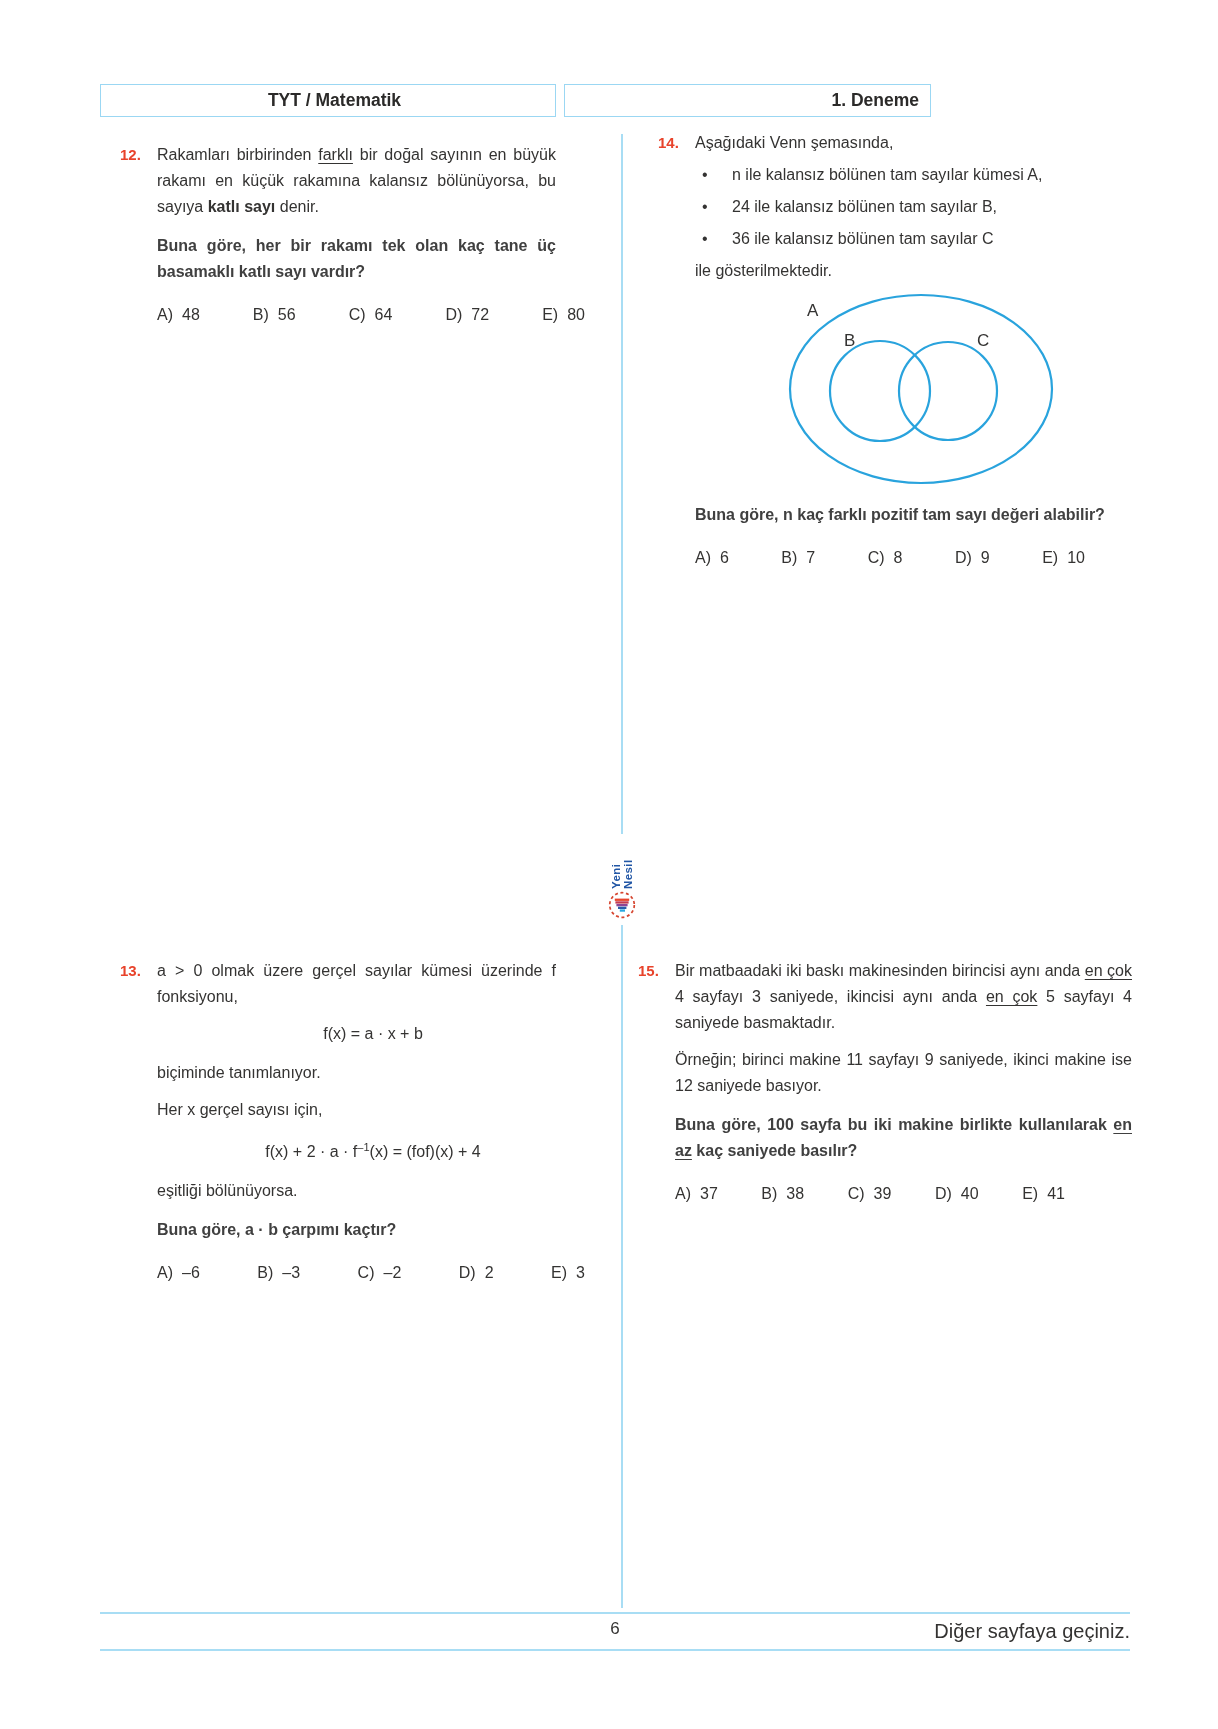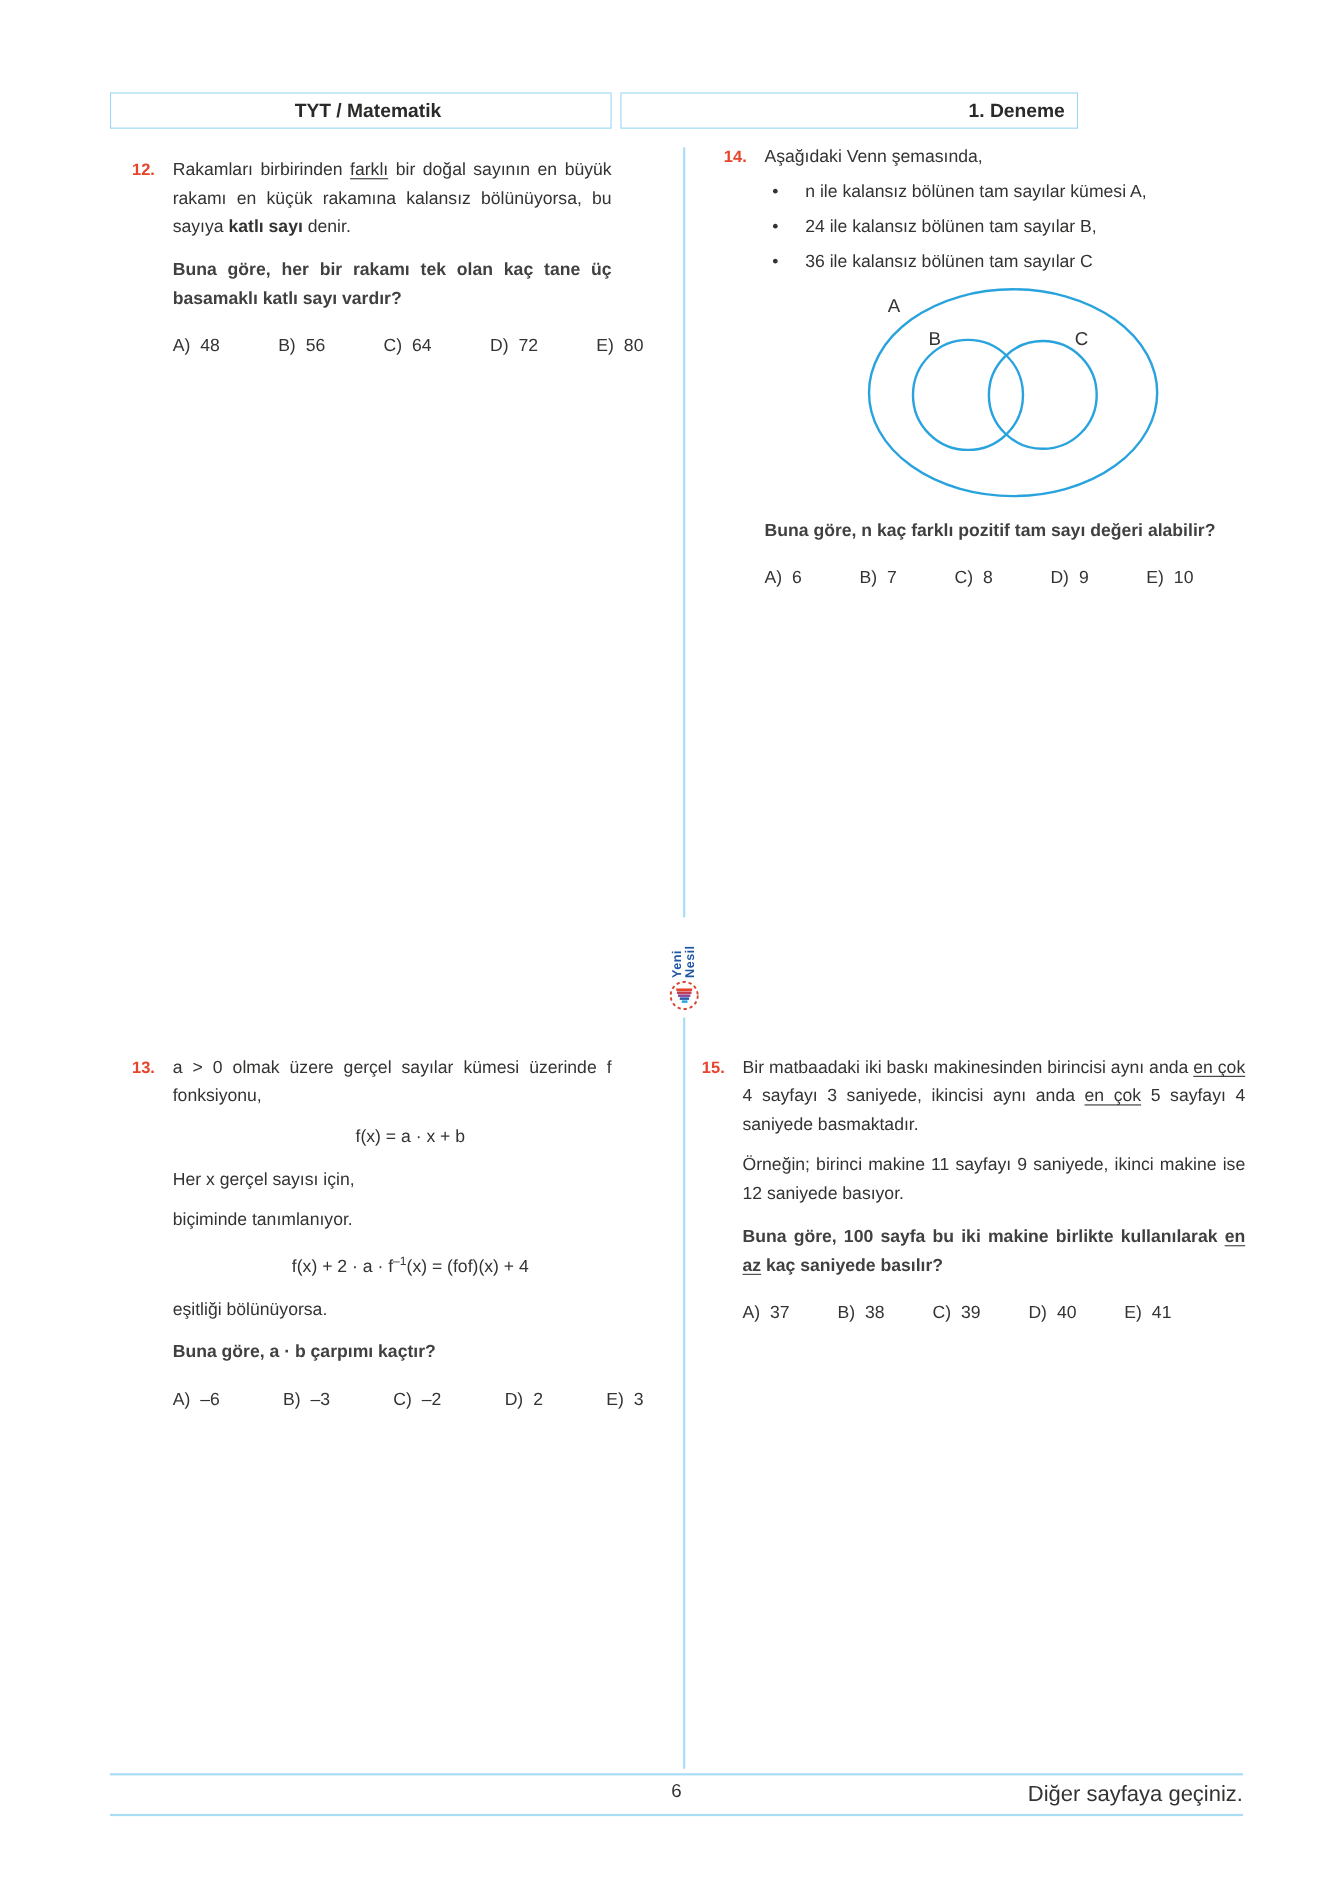--- a/index.html
+++ b/index.html
@@ -7,21 +7,21 @@
     position:relative;width:1218px;height:1729px;background:#ffffff;
     font-family:"Liberation Sans", sans-serif;color:#343332;overflow:hidden;
   }
   
   .hbox{
     position:absolute;top:84px;height:33px;box-sizing:border-box;
     border:1.5px solid #9bd7f3;display:flex;align-items:center;
     font-size:17.5px;font-weight:bold;color:#2b2a29;background:#fff;justify-content:center;
   }
   .hbox.left{left:100px;width:456px;padding-left:13px;}
-  .hbox.right{left:564px;width:416px;justify-content:flex-end;padding-right:11px;}
+  .hbox.right{left:564px;width:367px;justify-content:flex-end;padding-right:11px;}
   
   .vdivider{position:absolute;left:621px;width:2px;background:#a8ddf4;}
   .vdivider.upper{top:134px;height:700px;}
   .vdivider.lower{top:925px;height:683px;}
   
   .logo{position:absolute;left:597px;top:831px;width:50px;height:94px;
     display:flex;flex-direction:column;align-items:center;}
   .logo-text{
     writing-mode:vertical-rl;transform:rotate(180deg);
     font-size:11.5px;font-weight:bold;color:#2156a5;letter-spacing:.4px;height:58px;
@@ -125,20 +125,21 @@
         </div>
         <div class="brow">
           <span class="bdot">•</span>
           <span class="btext">24 ile kalansız bölünen tam sayılar B,</span>
         </div>
         <div class="brow">
           <span class="bdot">•</span>
           <span class="btext">36 ile kalansız bölünen tam sayılar C</span>
         </div>
       </div>
+      <p style="margin-bottom:2px;">ile gösterilmektedir.</p>
       <svg class="venn" width="272" height="198" viewBox="0 0 272 198">
         <ellipse cx="136" cy="99" rx="131" ry="94" fill="none" stroke="#29a3dd" stroke-width="2.2"></ellipse>
         <circle cx="95" cy="101" r="50" fill="none" stroke="#29a3dd" stroke-width="2.2"></circle>
         <circle cx="163" cy="101" r="49" fill="none" stroke="#29a3dd" stroke-width="2.2"></circle>
         <text x="22" y="26" font-size="17" fill="#343332">A</text>
         <text x="59" y="56" font-size="17" fill="#343332">B</text>
         <text x="192" y="56" font-size="17" fill="#343332">C</text>
       </svg>
       <p class="prompt" style="margin-top:4px;">Buna göre, n kaç farklı pozitif tam sayı değeri alabilir?</p>
       <div class="options">
@@ -164,22 +165,22 @@
           </span>
       </div>
     </div>
   </div>
 
   <div class="question q-left" style="top:958px;">
     <span class="qnum">13.</span>
     <div class="qbody">
       <p>a &gt; 0 olmak üzere gerçel sayılar kümesi üzerinde f fonksiyonu,</p>
       <p class="formula">f(x) = a · x + b</p>
+      <p>biçiminde tanımlanıyor.</p>
       <p>Her x gerçel sayısı için,</p>
-      <p>biçiminde tanımlanıyor.</p>
       <p class="formula"><span>f(x) + 2 · a · f</span><sup>–1</sup><span>(x) = (fof)(x) + 4</span></p>
       <p>eşitliği bölünüyorsa.</p>
       <p class="prompt">Buna göre, a · b çarpımı kaçtır?</p>
       <div class="options">
         <span class="opt">
             <span>A)</span>
             <span>–6</span>
           </span>
         <span class="opt">
             <span>B)</span>

